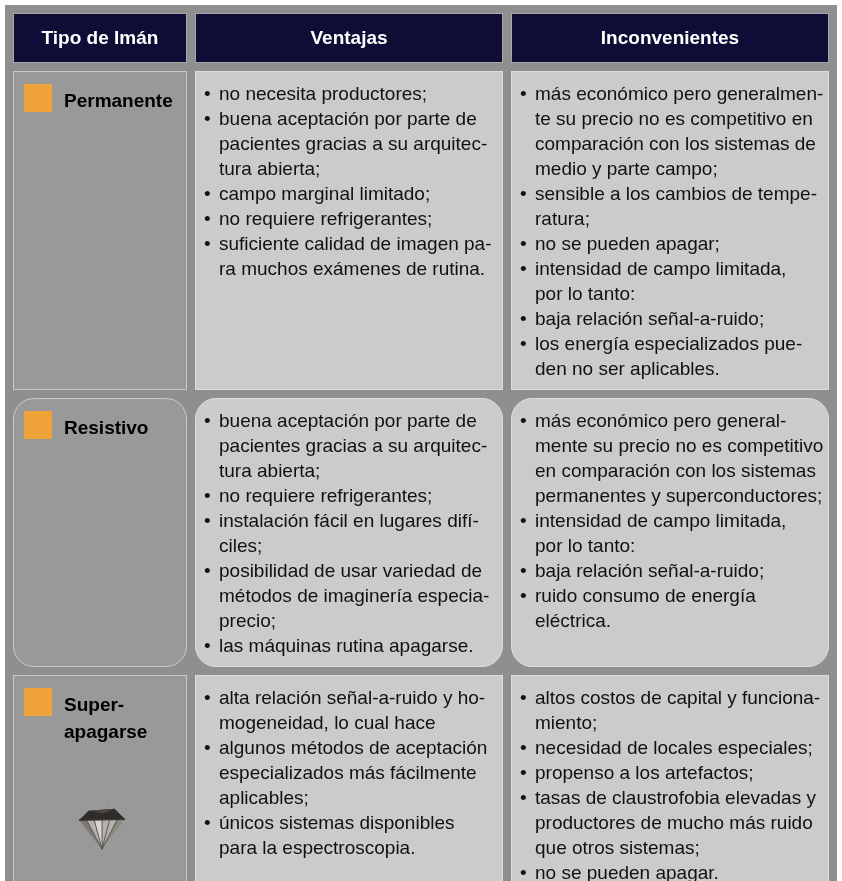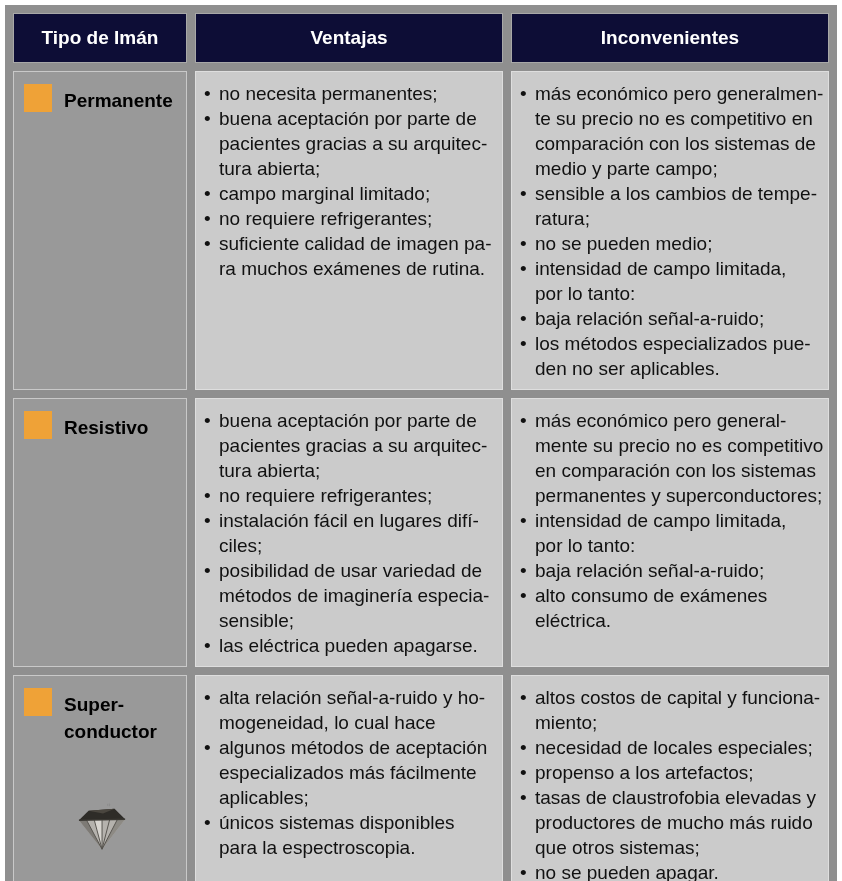--- a/index.html
+++ b/index.html
@@ -46,21 +46,21 @@
     padding: 12px 6px 10px 10px;
   }
   td.data-cell {
     background: #cbcbcb;
     border: 1px solid #dedede;
     padding: 9px 4px 8px 8px;
     font-size: 19px;
     line-height: 25px;
   }
   tbody tr:nth-child(1) td { height: 302px; margin-left: 12px; }
-  tbody tr:nth-child(2) td { height: 256px; }
+  tbody tr:nth-child(2) td { height: 256px; border-radius: 21px; }
   tbody tr:nth-child(3) td { height: 205px; }
 
   .label-wrap { display: flex; gap: 12px; align-items: flex-start; }
   .orange-square {
     width: 28px; height: 28px;
     flex: 0 0 28px;
     display: inline-block;
   }
   .label-text {
     font-weight: bold;
@@ -99,21 +99,21 @@
           <td class="label-cell">
             <div class="label-wrap">
               <span class="orange-square" style="background: rgb(239, 162, 55);"></span>
               <span class="label-text">Permanente</span>
             </div>
           </td>
           <td class="data-cell">
             <ul class="bullet-list">
               <li class="bullet-item">
                 <span class="bullet-marker">•</span>
-                <span class="bullet-text">no necesita permanentes;</span>
+                <span class="bullet-text">no necesita productores;</span>
               </li>
               <li class="bullet-item">
                 <span class="bullet-marker">•</span>
                 <span class="bullet-text">buena aceptación por parte de
 pacientes gracias a su arquitec-
 tura abierta;</span>
               </li>
               <li class="bullet-item">
                 <span class="bullet-marker">•</span>
                 <span class="bullet-text">campo marginal limitado;</span>
@@ -138,34 +138,34 @@
 comparación con los sistemas de
 medio y parte campo;</span>
               </li>
               <li class="bullet-item">
                 <span class="bullet-marker">•</span>
                 <span class="bullet-text">sensible a los cambios de tempe-
 ratura;</span>
               </li>
               <li class="bullet-item">
                 <span class="bullet-marker">•</span>
-                <span class="bullet-text">no se pueden medio;</span>
+                <span class="bullet-text">no se pueden apagar;</span>
               </li>
               <li class="bullet-item">
                 <span class="bullet-marker">•</span>
                 <span class="bullet-text">intensidad de campo limitada,
 por lo tanto:</span>
               </li>
               <li class="bullet-item">
                 <span class="bullet-marker">•</span>
                 <span class="bullet-text">baja relación señal-a-ruido;</span>
               </li>
               <li class="bullet-item">
                 <span class="bullet-marker">•</span>
-                <span class="bullet-text">los métodos especializados pue-
+                <span class="bullet-text">los energía especializados pue-
 den no ser aplicables.</span>
               </li>
             </ul>
           </td>
         </tr>
         <tr>
           <td class="label-cell">
             <div class="label-wrap">
               <span class="orange-square" style="background: rgb(239, 162, 55);"></span>
               <span class="label-text">Resistivo</span>
@@ -185,25 +185,25 @@
               </li>
               <li class="bullet-item">
                 <span class="bullet-marker">•</span>
                 <span class="bullet-text">instalación fácil en lugares difí-
 ciles;</span>
               </li>
               <li class="bullet-item">
                 <span class="bullet-marker">•</span>
                 <span class="bullet-text">posibilidad de usar variedad de
 métodos de imaginería especia-
-sensible;</span>
-              </li>
-              <li class="bullet-item">
-                <span class="bullet-marker">•</span>
-                <span class="bullet-text">las eléctrica pueden apagarse.</span>
+precio;</span>
+              </li>
+              <li class="bullet-item">
+                <span class="bullet-marker">•</span>
+                <span class="bullet-text">las máquinas rutina apagarse.</span>
               </li>
             </ul>
           </td>
           <td class="data-cell">
             <ul class="bullet-list">
               <li class="bullet-item">
                 <span class="bullet-marker">•</span>
                 <span class="bullet-text">más económico pero general-
 mente su precio no es competitivo
 en comparación con los sistemas
@@ -213,31 +213,31 @@
                 <span class="bullet-marker">•</span>
                 <span class="bullet-text">intensidad de campo limitada,
 por lo tanto:</span>
               </li>
               <li class="bullet-item">
                 <span class="bullet-marker">•</span>
                 <span class="bullet-text">baja relación señal-a-ruido;</span>
               </li>
               <li class="bullet-item">
                 <span class="bullet-marker">•</span>
-                <span class="bullet-text">alto consumo de exámenes eléctrica.</span>
+                <span class="bullet-text">ruido consumo de energía eléctrica.</span>
               </li>
             </ul>
           </td>
         </tr>
         <tr>
           <td class="label-cell">
             <div class="label-wrap">
               <span class="orange-square" style="background: rgb(239, 162, 55);"></span>
               <span class="label-text">Super-
-conductor</span>
+apagarse</span>
             </div>
   <div class="diamond-wrap">
     <svg viewBox="0 0 60 54" width="58" height="52" aria-hidden="true">
       <circle cx="36" cy="4" r="1.6" fill="#8a8a8a"></circle>
       <line x1="36" y1="1" x2="36" y2="8" stroke="#9a9a9a" stroke-width="1"></line>
       <polygon points="5,20 15,10 42,8 53,19 30,24" fill="#2e2c28"></polygon>
       <polygon points="15,10 30,13 42,8" fill="#4a463f"></polygon>
       <polygon points="5,20 53,19 29,50" fill="#b5b2ad"></polygon>
       <polygon points="5,20 13,20 29,50" fill="#7d7a75"></polygon>
       <polygon points="45,19 53,19 29,50" fill="#8d8a84"></polygon>

